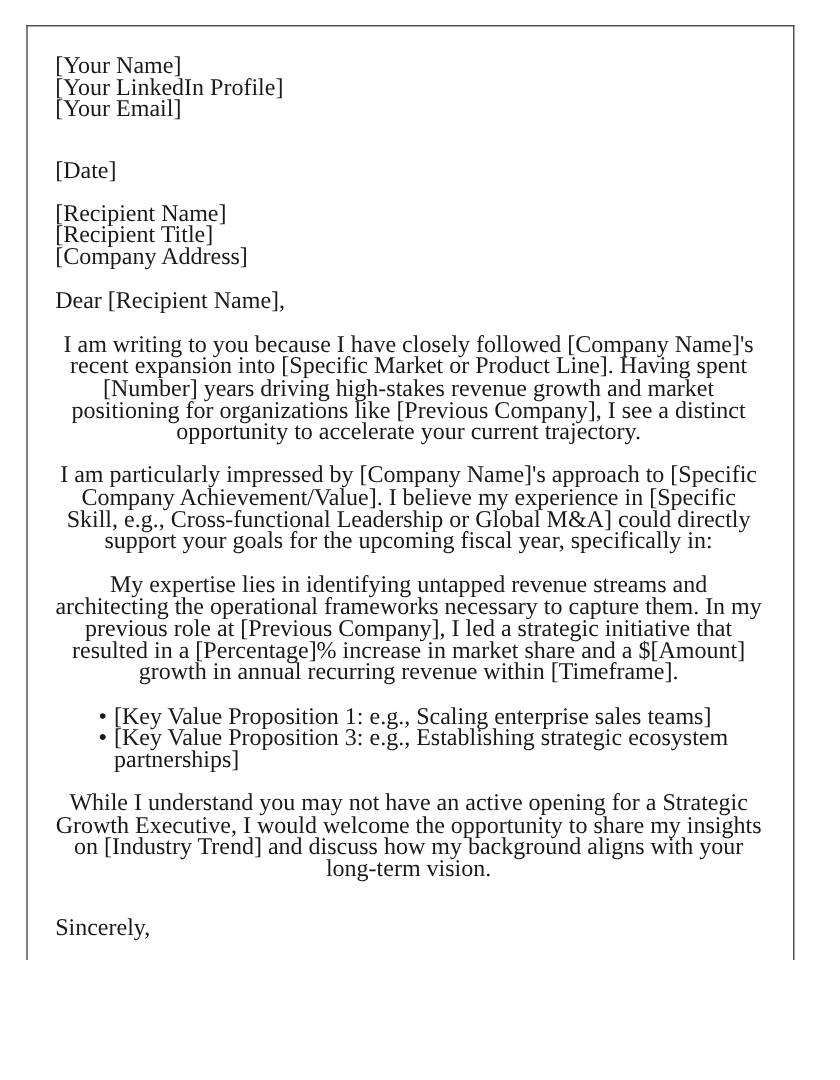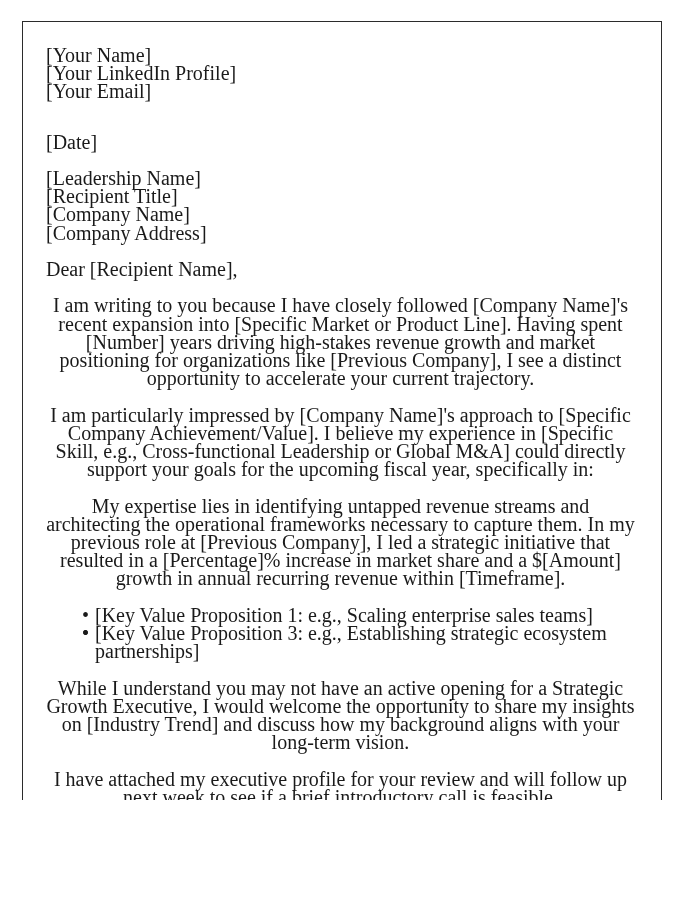--- a/index.html
+++ b/index.html
@@ -94,23 +94,22 @@
 
       <div class="sender-block">
         <span class="sender-line">[Your Name]</span>
         <span class="sender-line">[Your LinkedIn Profile]</span>
         <span class="sender-line">[Your Email]</span>
       </div>
 
       <div class="date-block">[Date]</div>
 
       <div class="recipient-block">
-        <span class="recipient-line">[Leadership Name]</span>
+        <span class="recipient-line">[Recipient Name]</span>
         <span class="recipient-line">[Recipient Title]</span>
-        <span class="recipient-line">[Company Name]</span>
         <span class="recipient-line">[Company Address]</span>
       </div>
 
       <p class="salutation">Dear [Recipient Name],</p>
 
       <p class="para">I am writing to you because I have closely followed [Company Name]'s recent expansion into [Specific Market or Product Line]. Having spent [Number] years driving high-stakes revenue growth and market positioning for organizations like [Previous Company], I see a distinct opportunity to accelerate your current trajectory.</p>
       <p class="para">I am particularly impressed by [Company Name]'s approach to [Specific Company Achievement/Value]. I believe my experience in [Specific Skill, e.g., Cross-functional Leadership or Global M&amp;A] could directly support your goals for the upcoming fiscal year, specifically in:</p>
       <p class="para">My expertise lies in identifying untapped revenue streams and architecting the operational frameworks necessary to capture them. In my previous role at [Previous Company], I led a strategic initiative that resulted in a [Percentage]% increase in market share and a $[Amount] growth in annual recurring revenue within [Timeframe].</p>
 
       <ul class="value-list">
@@ -121,20 +120,19 @@
         <li>
           <span class="bullet-dot">•</span>
         </li>
         <li>
           <span class="bullet-dot">•</span>
           <span>[Key Value Proposition 3: e.g., Establishing strategic ecosystem partnerships]</span>
         </li>
       </ul>
 
       <p class="para">While I understand you may not have an active opening for a Strategic Growth Executive, I would welcome the opportunity to share my insights on [Industry Trend] and discuss how my background aligns with your long-term vision.</p>
-      <p class="para">I have attached my executive profile for your review and will follow up next week to see if a brief introductory call is feasible.</p>
 
       <p class="closing">Sincerely,</p>
       <p class="signature-line">[Your Signature]</p>
 
     </div>
   </div>
 </div>
 
 </body></html>

